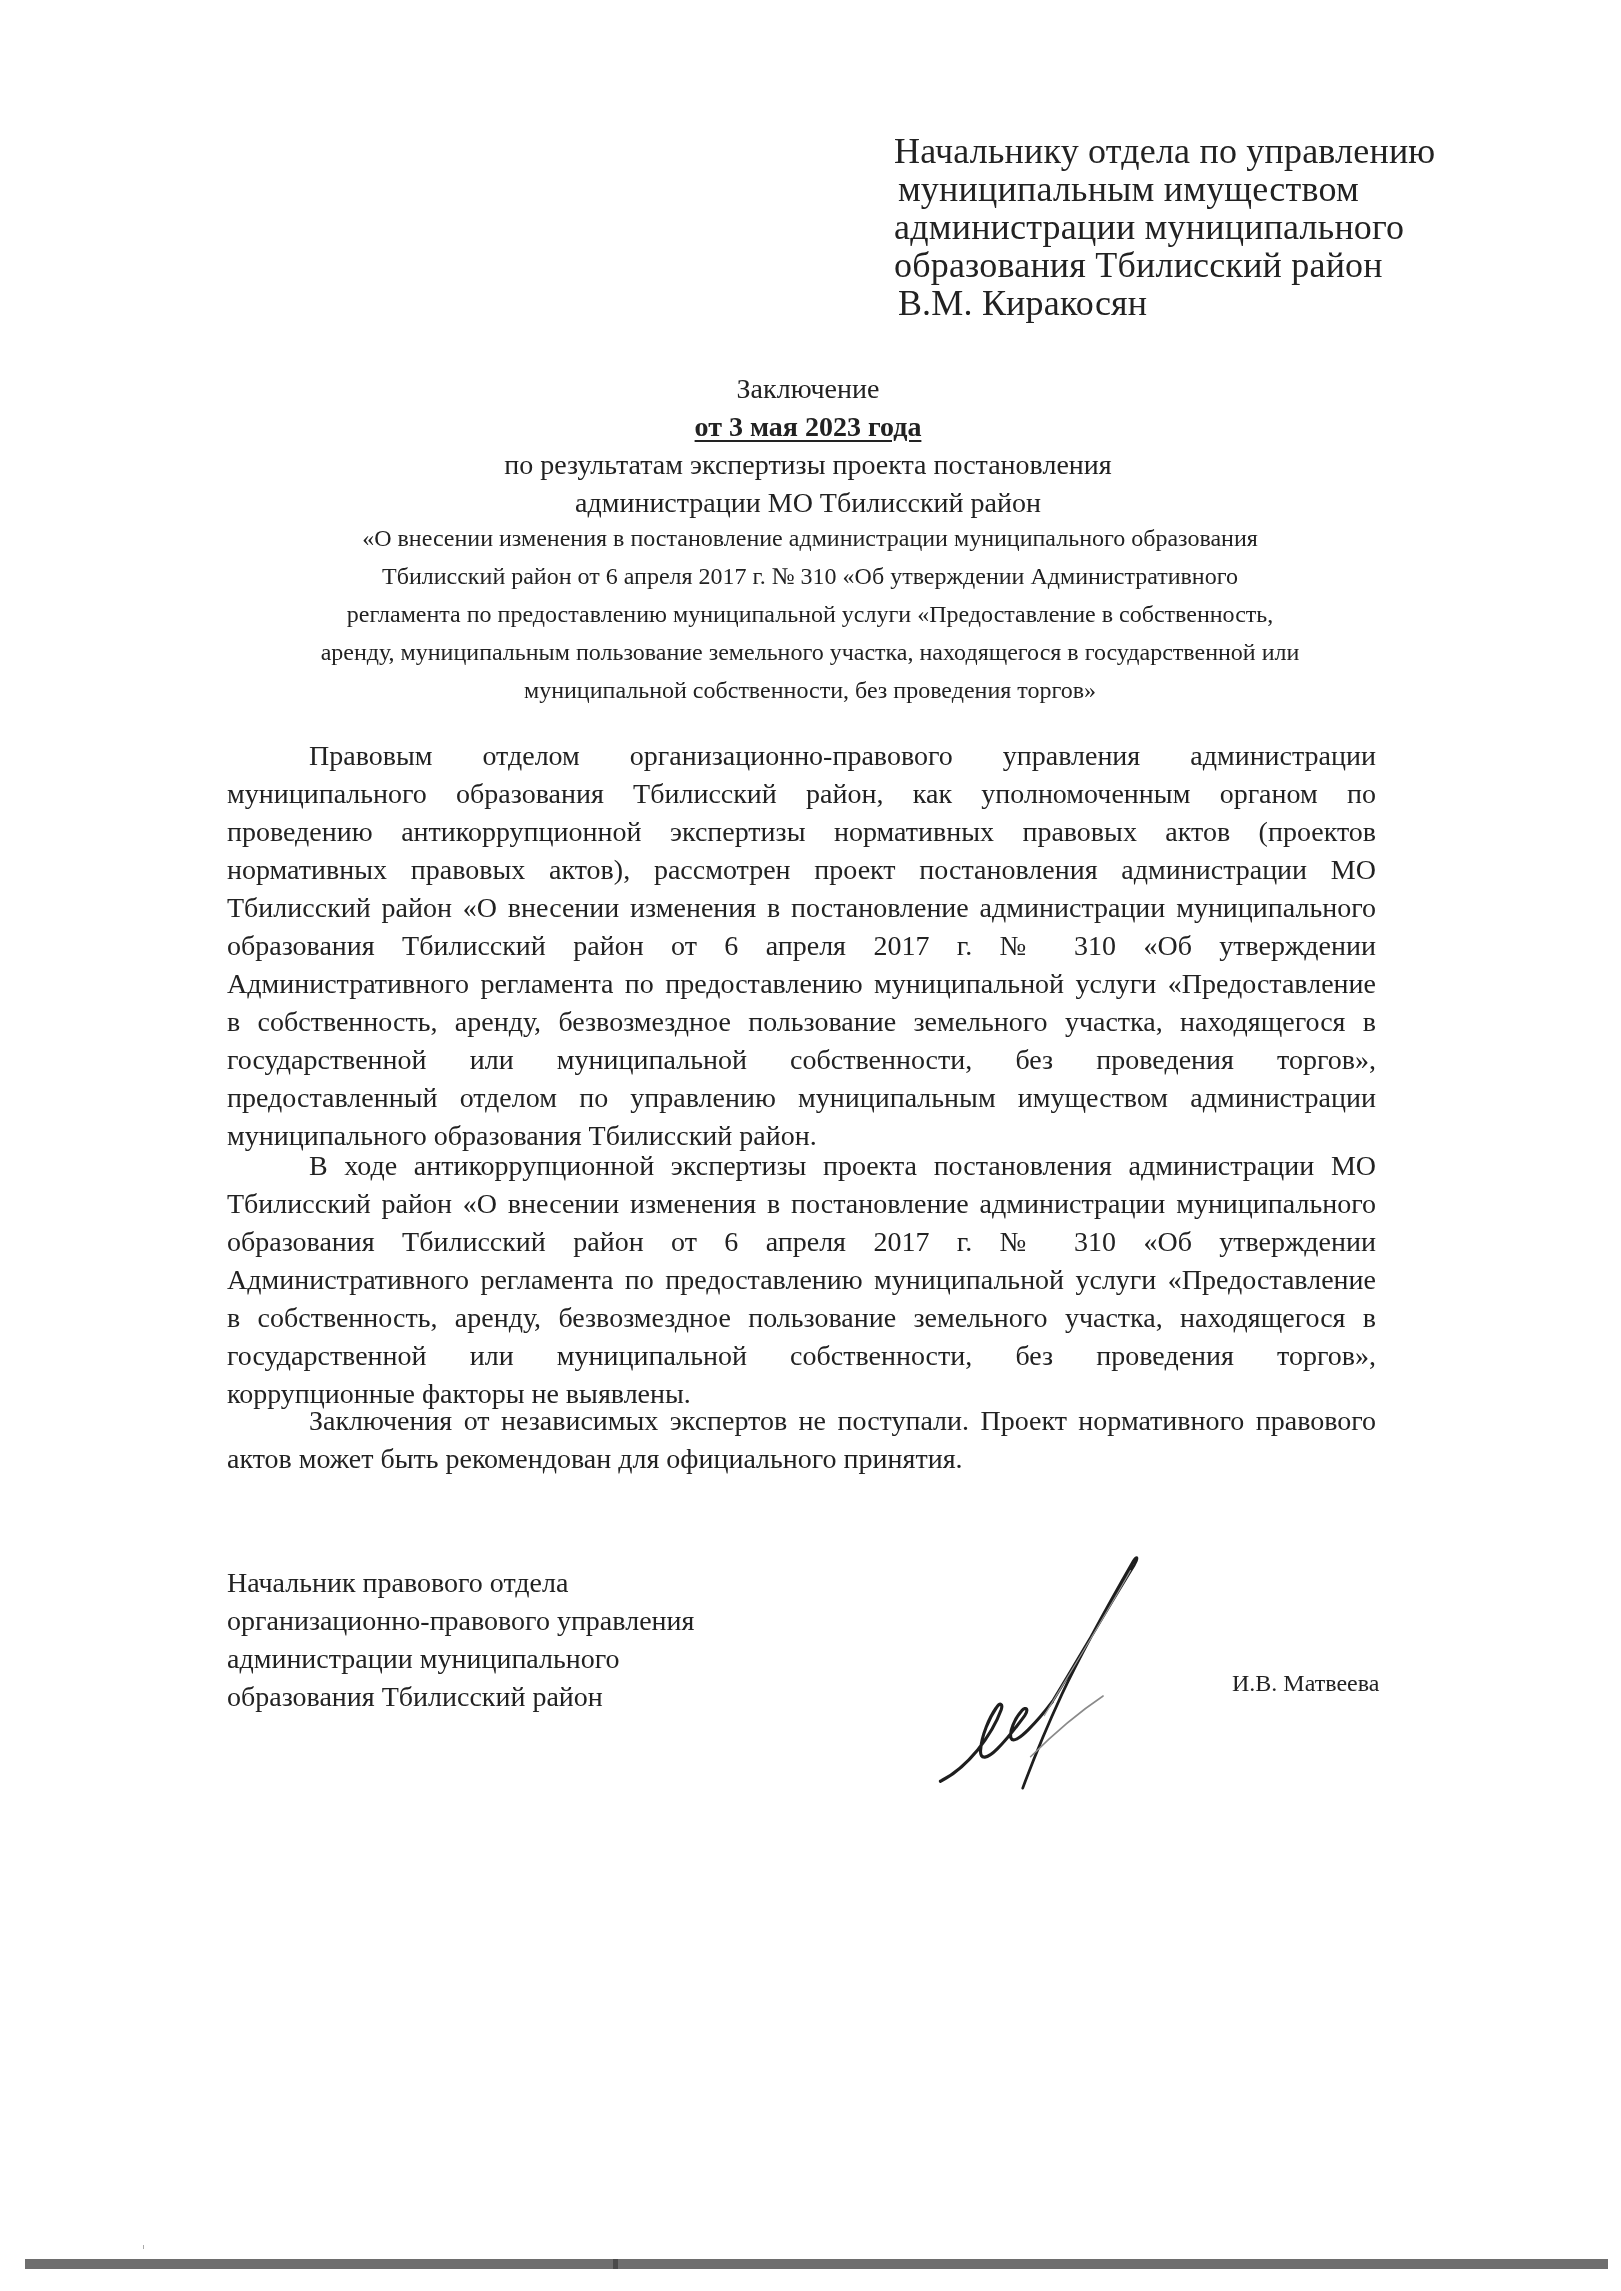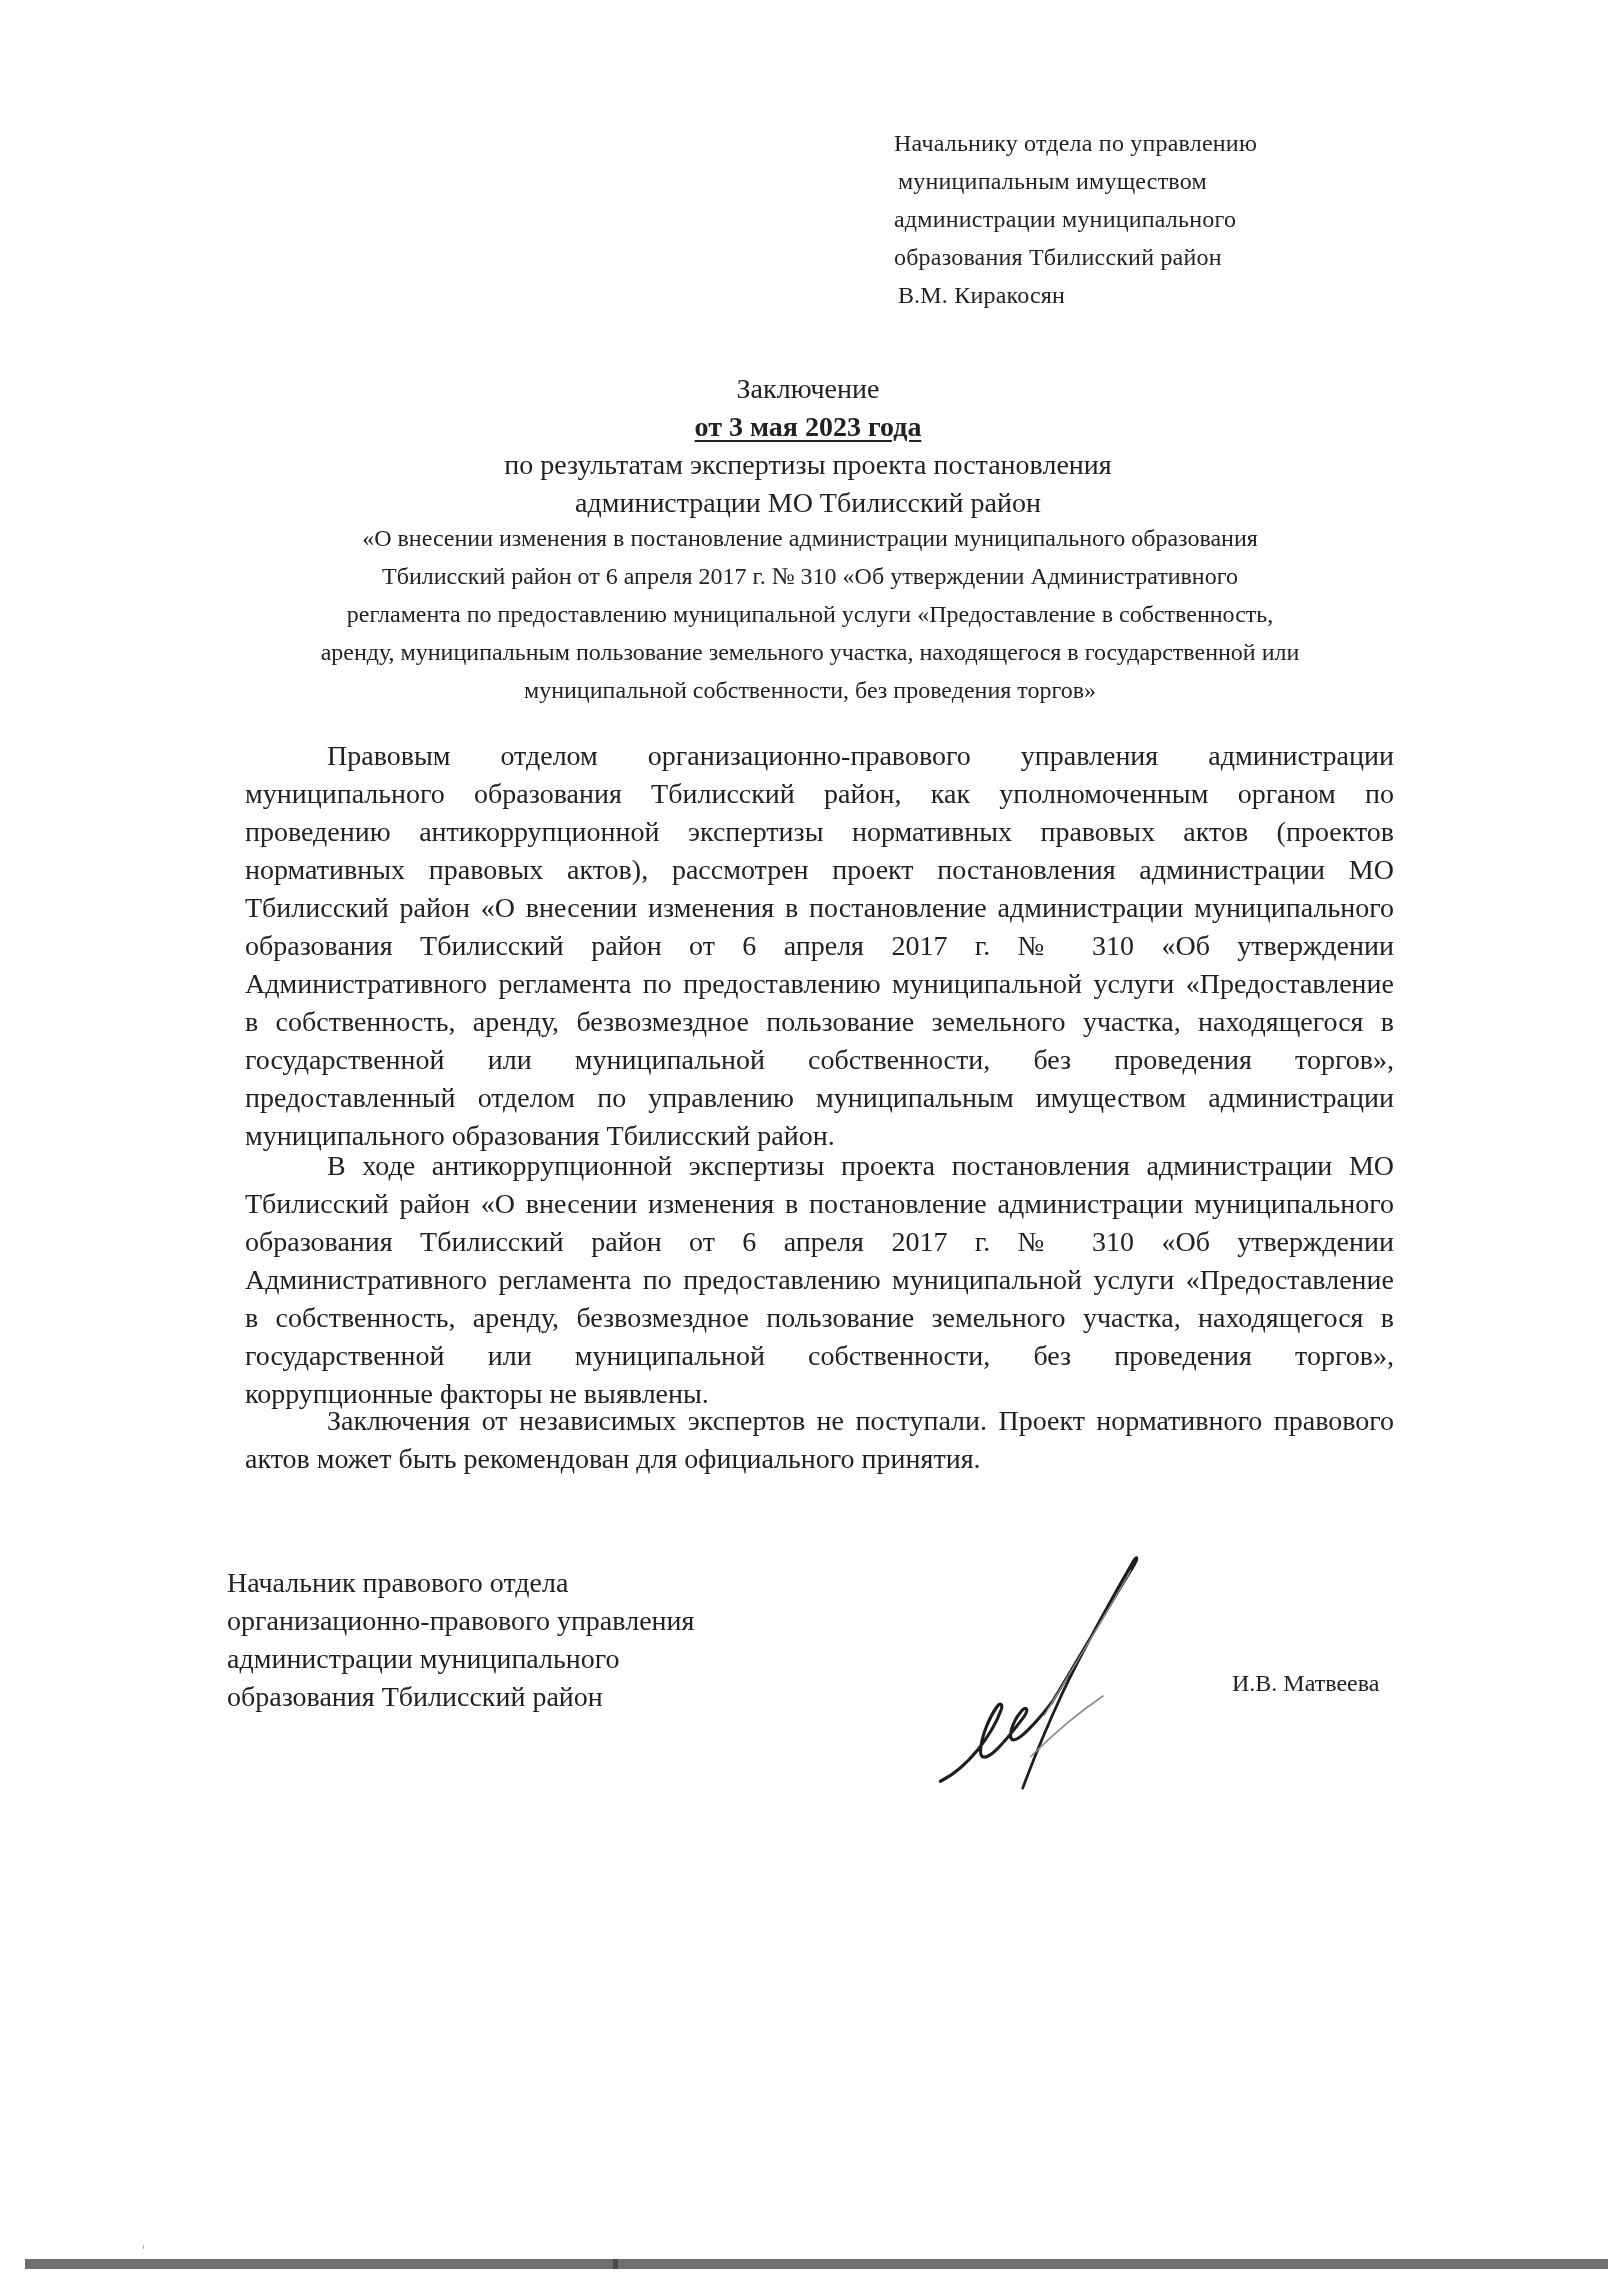--- a/index.html
+++ b/index.html
@@ -17,22 +17,22 @@
     }
     .page {
       position: absolute;
       left: 0; top: 0;
       width: 1621px; height: 2292px;
     }
     
     .addressee {
       position: absolute;
       left: 894px;
-      top: 124px;
-      font-size: 24px;
+      top: 132px;
+      font-size: 36px;
       line-height: 38px;
       letter-spacing: 0.2px;
     }
     .addressee div { white-space: nowrap; }
     .addressee .ind1 { padding-left: 3.9px; }
 
     
     .title-block {
       position: absolute;
       left: 225px;
@@ -63,21 +63,20 @@
     .subject div { white-space: nowrap; }
 
     
     .body-text {
       position: absolute;
       left: 227px;
       width: 1149px;
       font-size: 28px;
       line-height: 38px;
       text-align: justify;
-      margin-left: 18px;
     }
     .body-text .line {
       display: block;
       text-align: justify;
       text-align-last: justify;
       white-space: nowrap;
       height: 38px;
     }
     .body-text .line.last {
       text-align-last: left;

